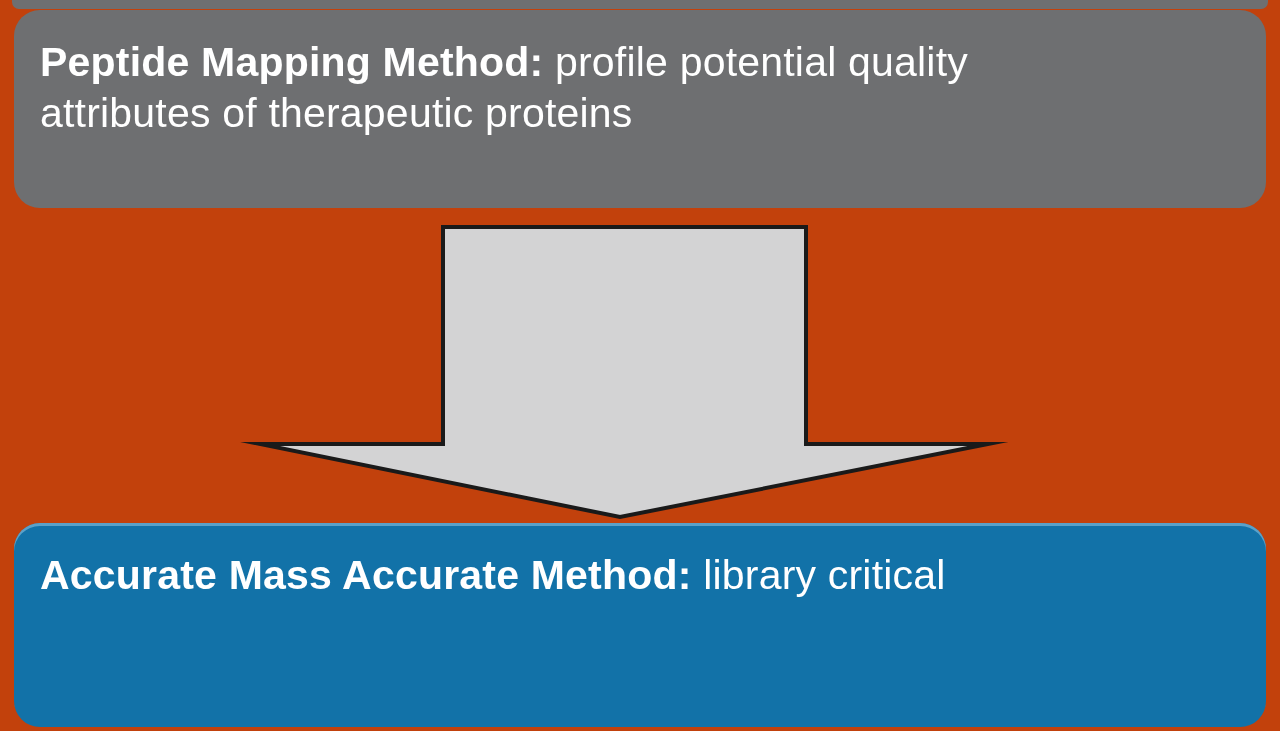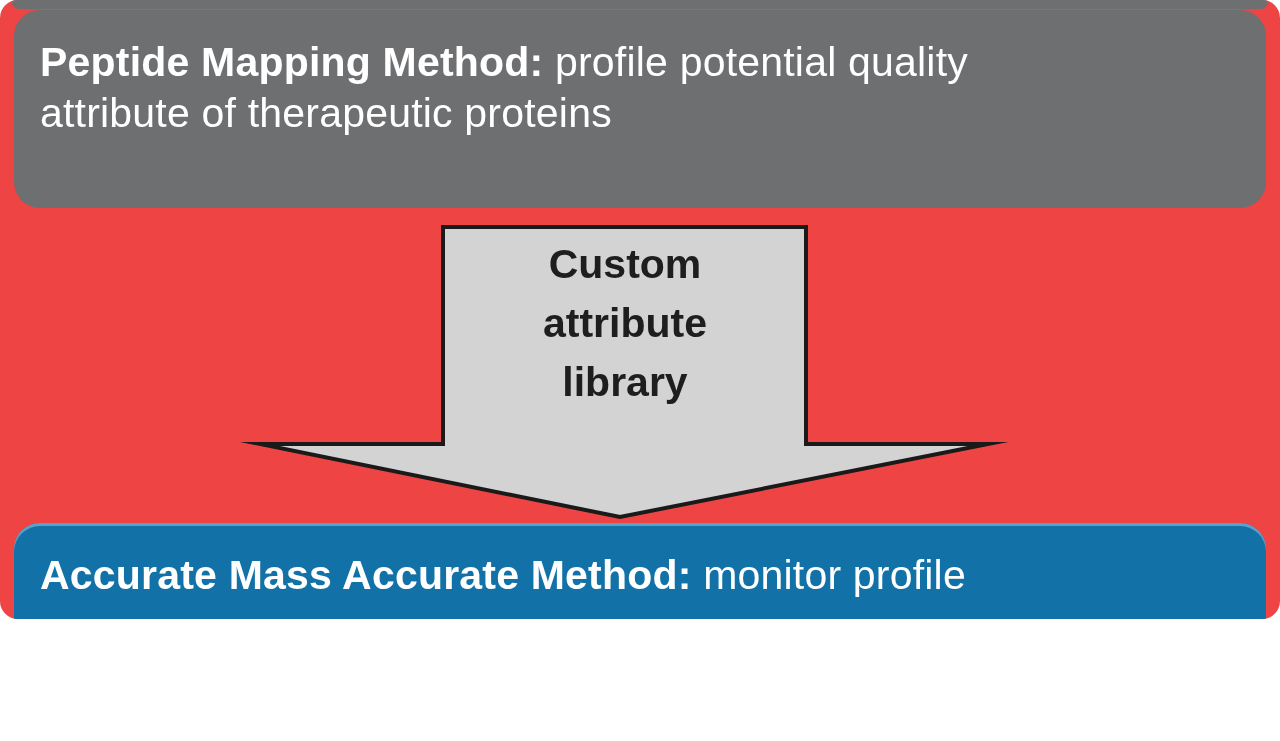--- a/index.html
+++ b/index.html
@@ -4,24 +4,23 @@
 <style>
   html, body {
     margin: 0;
     padding: 0;
     background: #ffffff;
     font-family: "Liberation Sans", sans-serif;
   }
   .canvas {
     position: relative;
     width: 1280px;
-    height: 619px;
-    background: #ef4444;
+    height: 731px;
+    background: #c2410c;
     overflow: hidden;
-    border-radius: 18px;
   }
 
   
   .top-bar {
     position: absolute;
     top: 0;
     left: 12px;
     right: 12px;
     height: 9px;
     background: #6e6f71;
@@ -80,30 +79,25 @@
 </style>
 </head>
 <body>
 
 <div class="canvas">
 
   <div class="top-bar"></div>
 
   <div class="box box-gray">
     <span class="t-bold">Peptide Mapping Method:</span><span> profile potential quality</span><br>
-    <span>attribute of therapeutic proteins</span>
+    <span>attributes of therapeutic proteins</span>
   </div>
 
   <svg class="arrow-svg" viewBox="0 0 1280 741">
     <polygon points="443,227 806,227 806,444 988,444 620,517 260,444 443,444" fill="#d3d3d4" stroke="#1a1a1a" stroke-width="4" stroke-linejoin="miter" stroke-miterlimit="14"></polygon>
   </svg>
 
-  <div class="arrow-label">
-    <span>Custom</span><br>
-    <span>attribute</span><br>
-    <span>library</span>
-  </div>
 
   <div class="box box-blue">
-    <span class="t-bold">Accurate Mass Accurate Method:</span><span> monitor profile</span><br>
+    <span class="t-bold">Accurate Mass Accurate Method:</span><span> library critical</span><br>
   </div>
 
 </div>
 
 </body></html>

